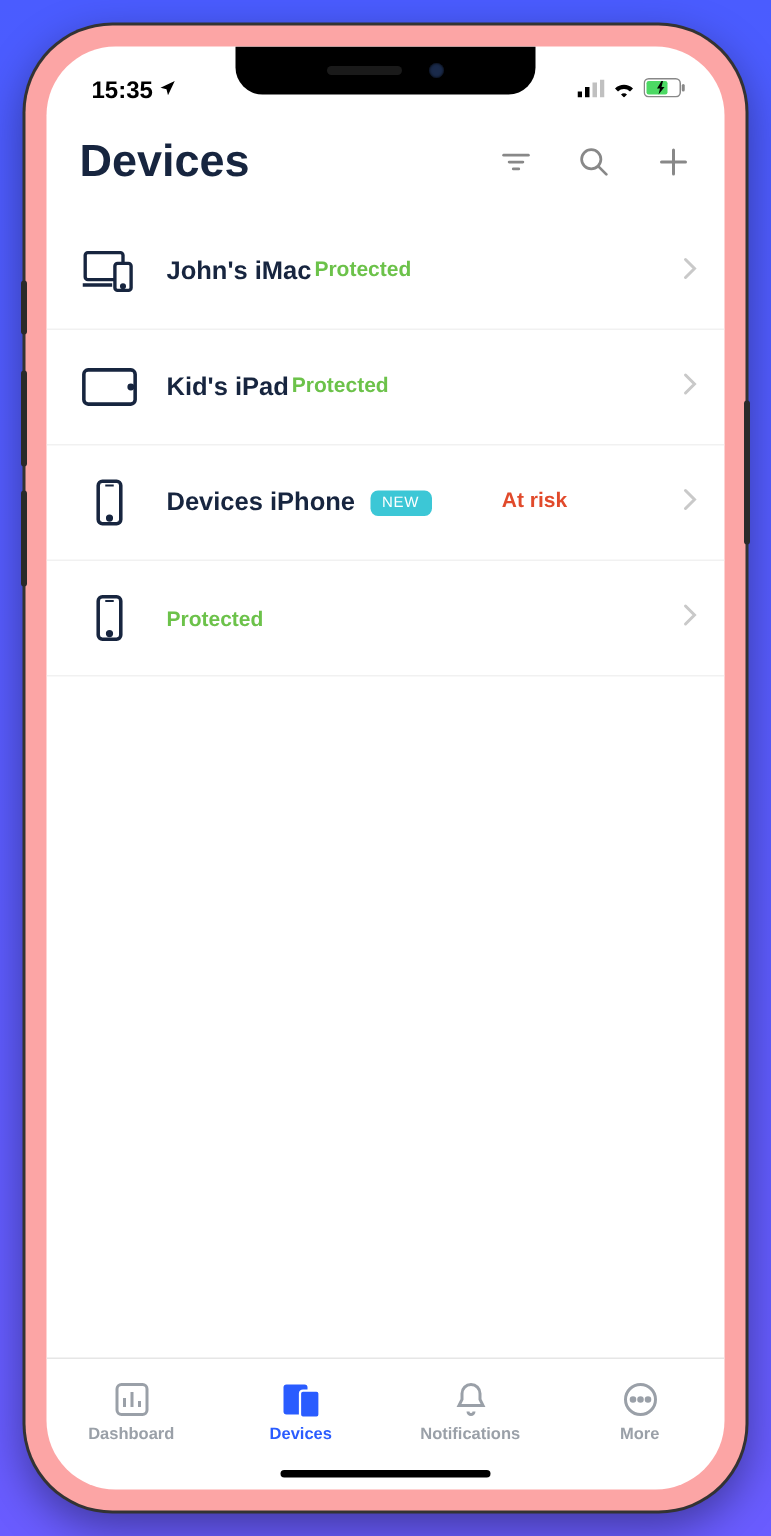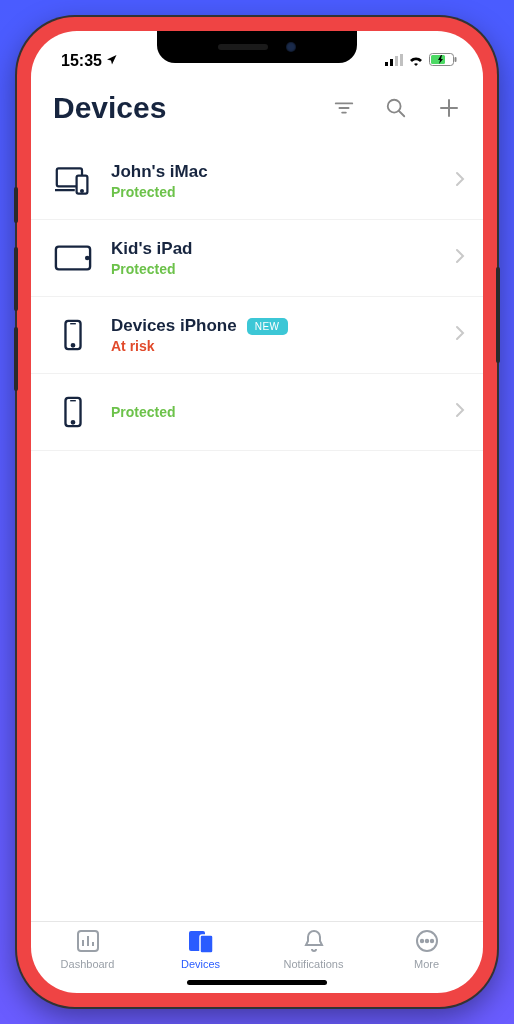--- a/index.html
+++ b/index.html
@@ -7,21 +7,21 @@
   body {
     background: linear-gradient(180deg, #4a5cff 0%, #6a5cff 100%);
     display: flex;
     align-items: center;
     justify-content: center;
     font-family: -apple-system, "Helvetica Neue", Arial, sans-serif;
   }
   .phone {
     width: 480px;
     height: 990px;
-    background: #ef4444;
+    background: #fca5a5;
     border-radius: 58px;
     padding: 14px;
     position: relative;
     box-shadow: 0 0 0 2px #333, 0 10px 30px rgba(0,0,0,0.4);
   }
   .side-btn { position:absolute; background:#2a2a2a; border-radius:2px; }
   .sb-left1 { left:-3px; top:170px; width:4px; height:36px; }
   .sb-left2 { left:-3px; top:230px; width:4px; height:64px; }
   .sb-left3 { left:-3px; top:310px; width:4px; height:64px; }
   .sb-right { right:-3px; top:250px; width:4px; height:96px; }
@@ -79,38 +79,39 @@
     padding: 14px 18px 14px 18px;
     border-bottom: 1px solid #f1f1f1;
     cursor:pointer;
   }
   .dev-icon {
     width:48px; height:48px;
     display:flex; align-items:center; justify-content:center;
     margin-right:14px;
     color:#17253f;
   }
-  .row-main { flex:1; display:flex; flex-direction:column; gap:2px;}
+  .row-main { flex:1; display:flex; flex-direction:row; gap:2px;}
   .row-title-line { display:flex; align-items:center; gap:10px;}
   .row-title { font-size:17px; font-weight:700; color:#17253f;}
   .row-status { font-size:14px; font-weight:700;}
   .status-protected { color:#6cc24a; }
-  .status-risk { color:#e14a2b; }
+  .status-risk { color:#e14a2b;margin-left:45px; }
   .badge {
     background:#3cc7d6; color:#fff;
     font-size:10px; font-weight:400;
     padding:3px 8px; border-radius:5px;
     letter-spacing:0.5px;
   }
   .chev { color:#c9c9c9; }
   .tabbar {
-    height:72px;
+    height:88px;
     border-top:1px solid #e6e6e6;
     display:flex;
     padding-bottom:18px;
+    font-weight:bold;
   }
   .tab {
     flex:1; display:flex; flex-direction:column;
     align-items:center; justify-content:center;
     gap:4px; color:#9aa0a8; font-size:11px;
     cursor:pointer;
   }
   .tab.active { color:#2a5cff; }
   .tab svg { display:block; }
   .home-indicator {

